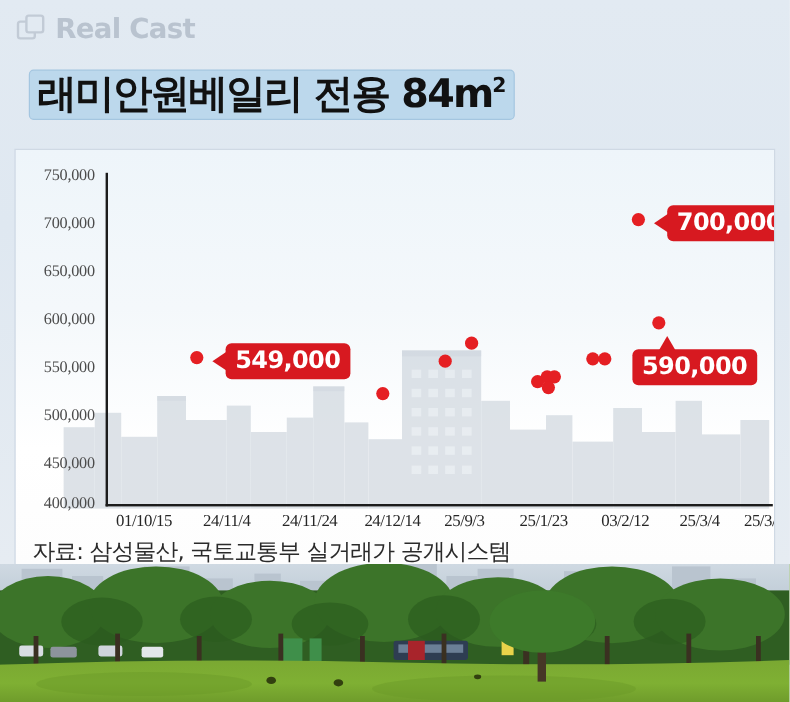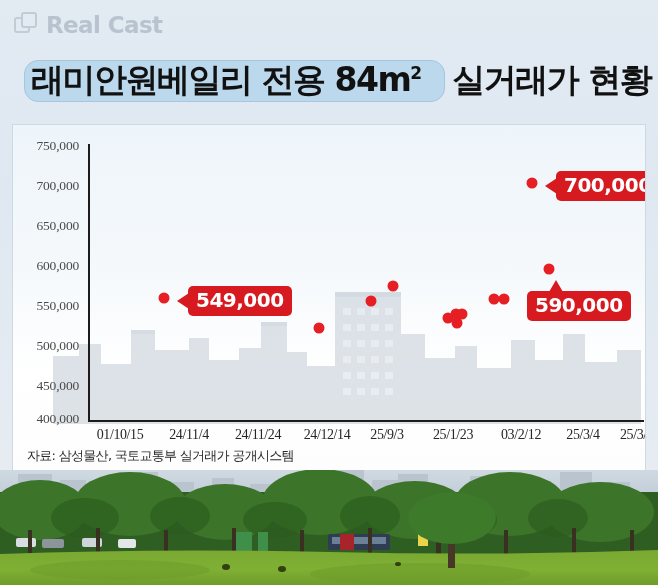--- a/index.html
+++ b/index.html
@@ -54,22 +54,22 @@
   .title-row {
     position: absolute;
     left: 24px; top: 58px;
     display: flex;
     align-items: baseline;
     white-space: nowrap;
   }
   .title-hl {
     background: #bcd8ec;
     border: 1px solid #a4c6e0;
-    border-radius: 14px;
-    padding: 2px 22px 3px 6px;
+    border-radius: 4px;
+    padding: 2px 6px 3px 6px;
     font-size: 33px;
     font-weight: bold;
     color: #111;
     letter-spacing: -1.5px;
     line-height: 1.05;
     font-family: "DejaVu Sans", sans-serif;
   }
   .title-hl .sup {
     font-size: 17px;
     vertical-align: super;
@@ -169,21 +169,21 @@
     left: 22px; top: -11px;
     border-left: 7px solid transparent;
     border-right: 7px solid transparent;
     border-bottom: 12px solid #d71920;
   }
 
   
   .source {
     position: absolute;
     left: 14px; top: 322px;
-    font-size: 13px;
+    font-size: 19px;
     color: #2a2a2a;
     font-family: "DejaVu Sans", sans-serif;
     letter-spacing: -0.7px;
     font-weight: 500;
   }
 
   
   .photo {
     position: absolute;
     left: 0; top: 470px;
@@ -200,21 +200,20 @@
   <div class="logo">
     <div class="logo-mark">
       <div class="sq sq1"></div>
       <div class="sq sq2"></div>
     </div>
     <div class="logo-text">Real Cast</div>
   </div>
 
   <div class="title-row">
     <span class="title-hl"><span>래미안원베일리 전용 84m</span><span class="sup">2</span></span>
-    <span class="title-rest">실거래가 현황</span>
   </div>
 
   <div class="panel">
 
     <svg class="cityscape" viewBox="0 0 634 160" preserveAspectRatio="none">
       <g fill="#c3ccd6">
         <rect x="40" y="92" width="26" height="68"></rect>
           <rect x="66" y="80" width="22" height="80"></rect>
         <rect x="88" y="100" width="30" height="60"></rect>
           <rect x="118" y="66" width="24" height="94"></rect>

